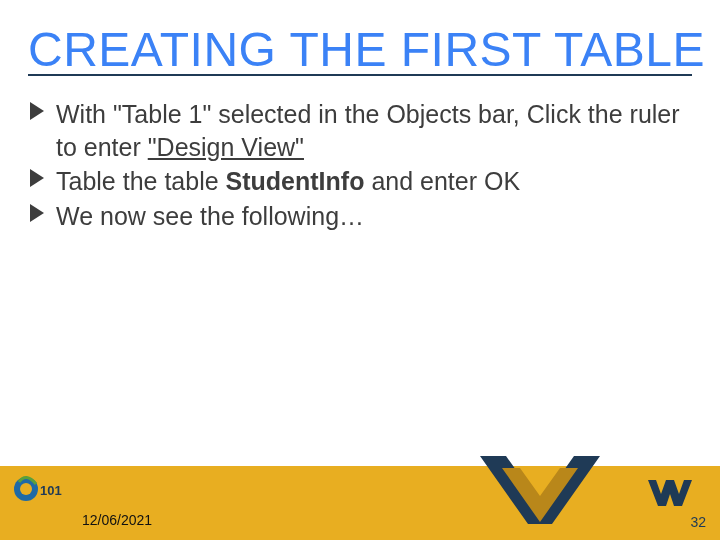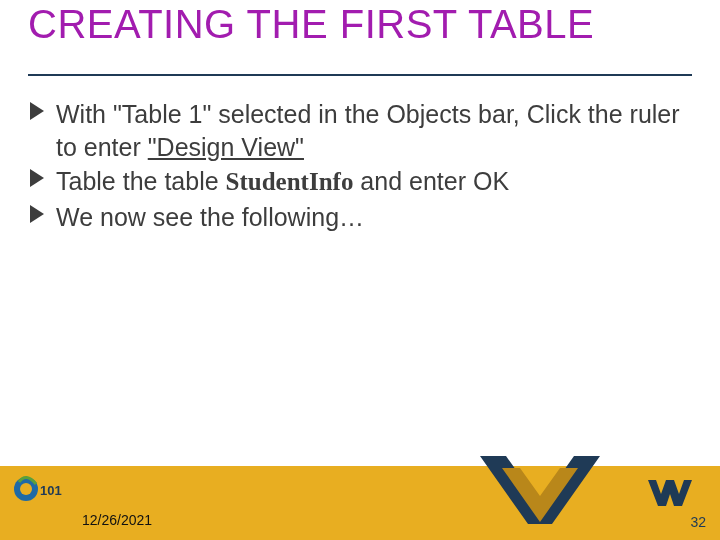--- a/index.html
+++ b/index.html
@@ -1,25 +1,25 @@
 <!DOCTYPE html>
 <html><head>
 <meta charset="utf-8">
 <style>
   * { margin: 0; padding: 0; box-sizing: border-box; }
   html, body { width: 720px; height: 540px; font-family: Arial, Helvetica, sans-serif; background: #fff; overflow: hidden; }
   .slide { position: relative; width: 720px; height: 540px; background: #fff; }
-  .title { position: absolute; left: 28px; top: 2px; font-size: 40px; letter-spacing: 0.5px; color: #a21caf; font-weight: 400; }
+  .title { position: absolute; left: 28px; top: 22px; font-size: 48px; letter-spacing: 0.5px; color: #3b82f6; font-weight: 400; }
   .title-rule { position: absolute; left: 28px; top: 74px; width: 664px; height: 0; border-top: 2px solid #1f3a56; }
   .body { position: absolute; left: 28px; top: 98px; width: 664px; color: #3d3d3d; }
   .bullet { position: relative; padding-left: 28px; font-size: 25px; line-height: 1.3; margin-bottom: 2px; }
   .bullet .arrow { position: absolute; left: 0; top: 2px; }
   .arrow svg { display: block; }
   .underline { text-decoration: underline; }
-  .bold { font-weight: 700; font-family: Liberation Serif, serif; }
+  .bold { font-weight: 700; }
 
   .footer-band { position: absolute; left: 0; bottom: 0; width: 720px; height: 74px; background: #e8ae21; }
   .footer-chevron { position: absolute; right: 120px; bottom: 0; }
   .chev { width: 120px; height: 80px; }
 
   .logo-101 { position: absolute; left: 14px; bottom: 36px; width: 48px; height: 30px; }
   .date { position: absolute; left: 82px; bottom: 12px; font-size: 14px; color: #111; }
   .pagenum { position: absolute; right: 14px; bottom: 10px; font-size: 14px; color: #1f3a56; margin-top: 44px; }
 
   .wvu-logo { position: absolute; right: 28px; bottom: 32px; width: 44px; height: 30px; }
@@ -74,21 +74,21 @@
 
   <div class="logo-101">
     <svg width="48" height="30" viewBox="0 0 48 30">
       <circle cx="12" cy="15" r="12" fill="#1f6aa5"></circle>
       <circle cx="12" cy="15" r="6" fill="#e8ae21"></circle>
       <path d="M5 8 Q12 -2 22 10" stroke="#5aa03a" stroke-width="3" fill="none"></path>
       <text x="26" y="21" font-size="13" fill="#1f3a56" font-weight="bold" font-family="Arial">101</text>
     </svg>
   </div>
 
-  <div class="date">12/26/2021</div>
+  <div class="date">12/06/2021</div>
 
   <div class="wvu-logo">
     <svg width="44" height="30" viewBox="0 0 44 30">
       <polygon points="0,2 8,2 13,16 18,2 26,2 31,16 36,2 44,2 34,28 26,28 22,16 18,28 10,28" fill="#1f3a56"></polygon>
     </svg>
   </div>
 
   <div class="pagenum">32</div>
 
 </div>

